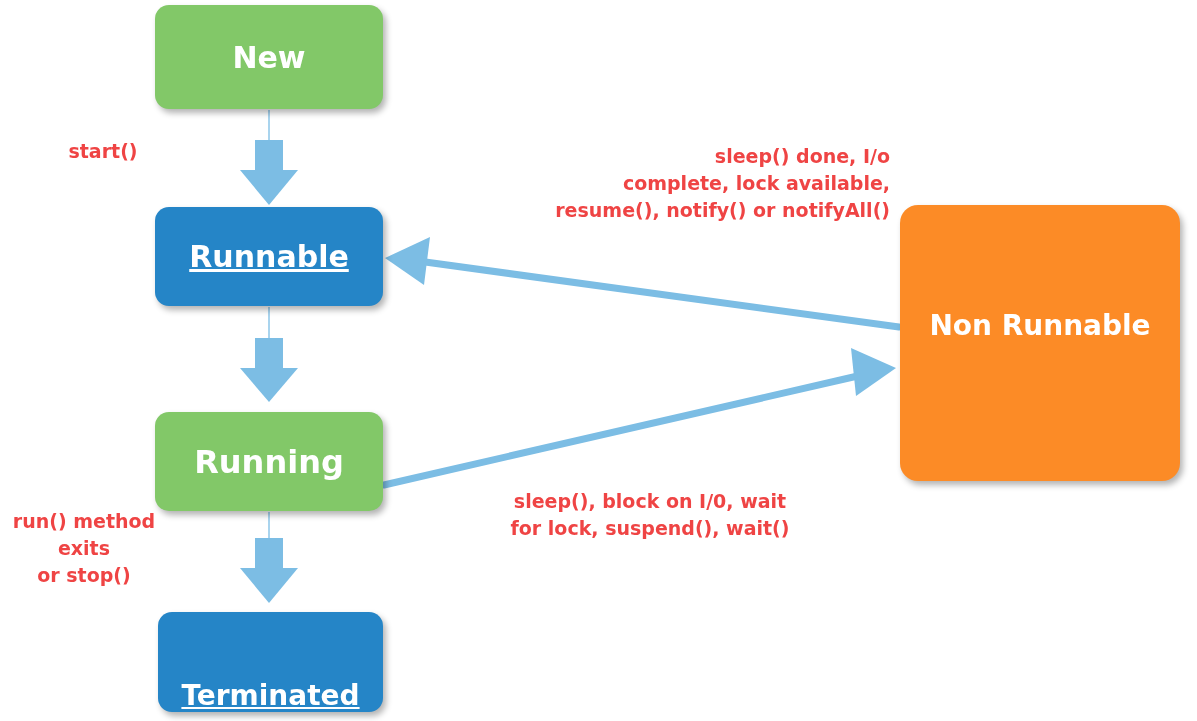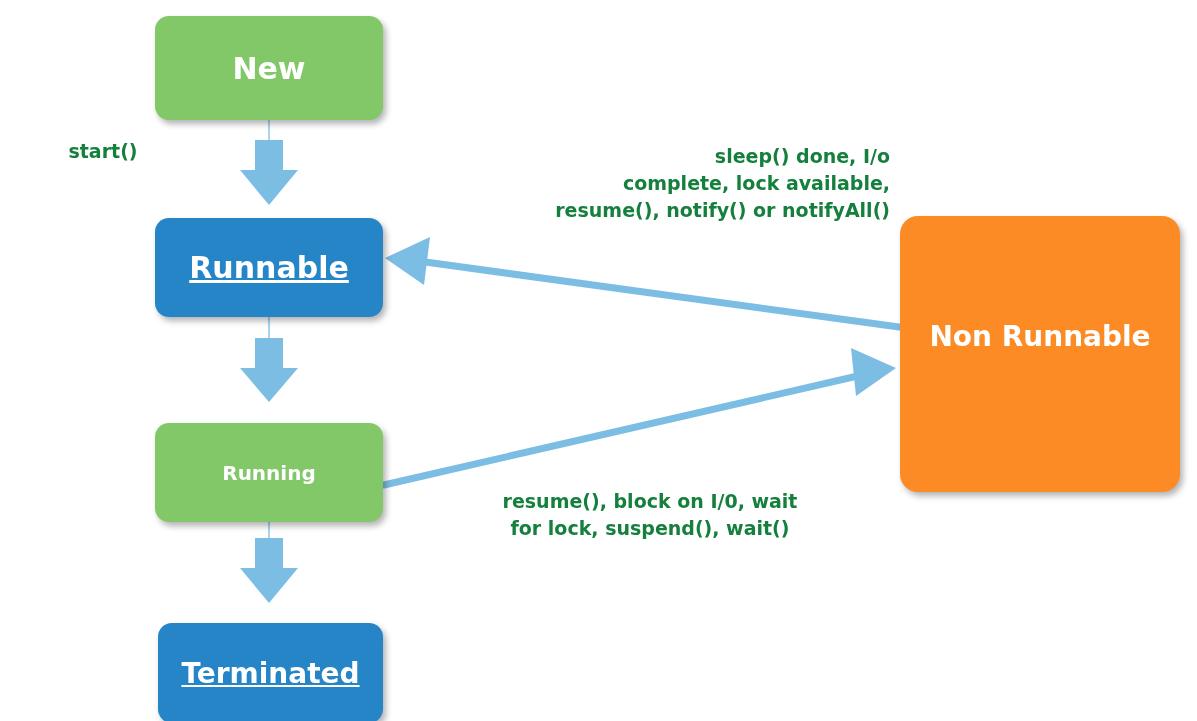--- a/index.html
+++ b/index.html
@@ -30,52 +30,52 @@
     border-radius: 14px;
     display: flex;
     flex-direction: column;
     align-items: center;
     justify-content: center;
     color: #ffffff;
     font-weight: bold;
     text-align: center;
     box-shadow: 3px 4px 6px rgba(0,0,0,0.30);
     z-index: 3;
-    margin-top: 11px;
   }
   .node-green { background: #82c868; }
   .node-blue  { background: #2585c7; text-decoration: underline; }
   .node-orange{ background: #fc8b26; }
 
   #node-new {
     left: 155px; top: 5px; width: 228px; height: 104px;
     font-size: 30px;
   }
   #node-runnable {
     left: 155px; top: 207px; width: 228px; height: 99px;
     font-size: 30px;
   }
   #node-running {
     left: 155px; top: 412px; width: 228px; height: 99px;
-    font-size: 20px;
+    font-size: 32px;
   }
   #node-terminated {
     left: 158px; top: 612px; width: 225px; height: 100px;
     font-size: 28px;
+    justify-content: flex-end;
   }
   #node-blocked {
     left: 900px; top: 205px; width: 280px; height: 276px;
     font-size: 28px;
     border-radius: 18px;
   }
   #node-blocked .line1 { margin-bottom: 36px; }
 
   .edge-label {
     position: absolute;
-    color: #15803d;
+    color: #ef4444;
     font-weight: bold;
     font-size: 19px;
     line-height: 1.42;
     text-align: center;
     white-space: pre-line;
     z-index: 4;
   }
   #label-start {
     left: 28px; top: 138px; width: 150px;
     text-align: center;
@@ -145,17 +145,20 @@
   <div class="node node-orange" id="node-blocked">
     <span class="line1">Non  Runnable</span>
   </div>
 
   <div class="edge-label" id="label-start">start()</div>
 
   <div class="edge-label" id="label-unblock">sleep() done, I/o
 complete, lock available,
 resume(), notify() or notifyAll()</div>
 
-  <div class="edge-label" id="label-block">resume(), block on I/0, wait
+  <div class="edge-label" id="label-block">sleep(), block on I/0, wait
 for lock, suspend(), wait()</div>
 
+  <div class="edge-label" id="label-exit">run() method
+exits
+or stop()</div>
 
 </div>
 
 </body></html>

